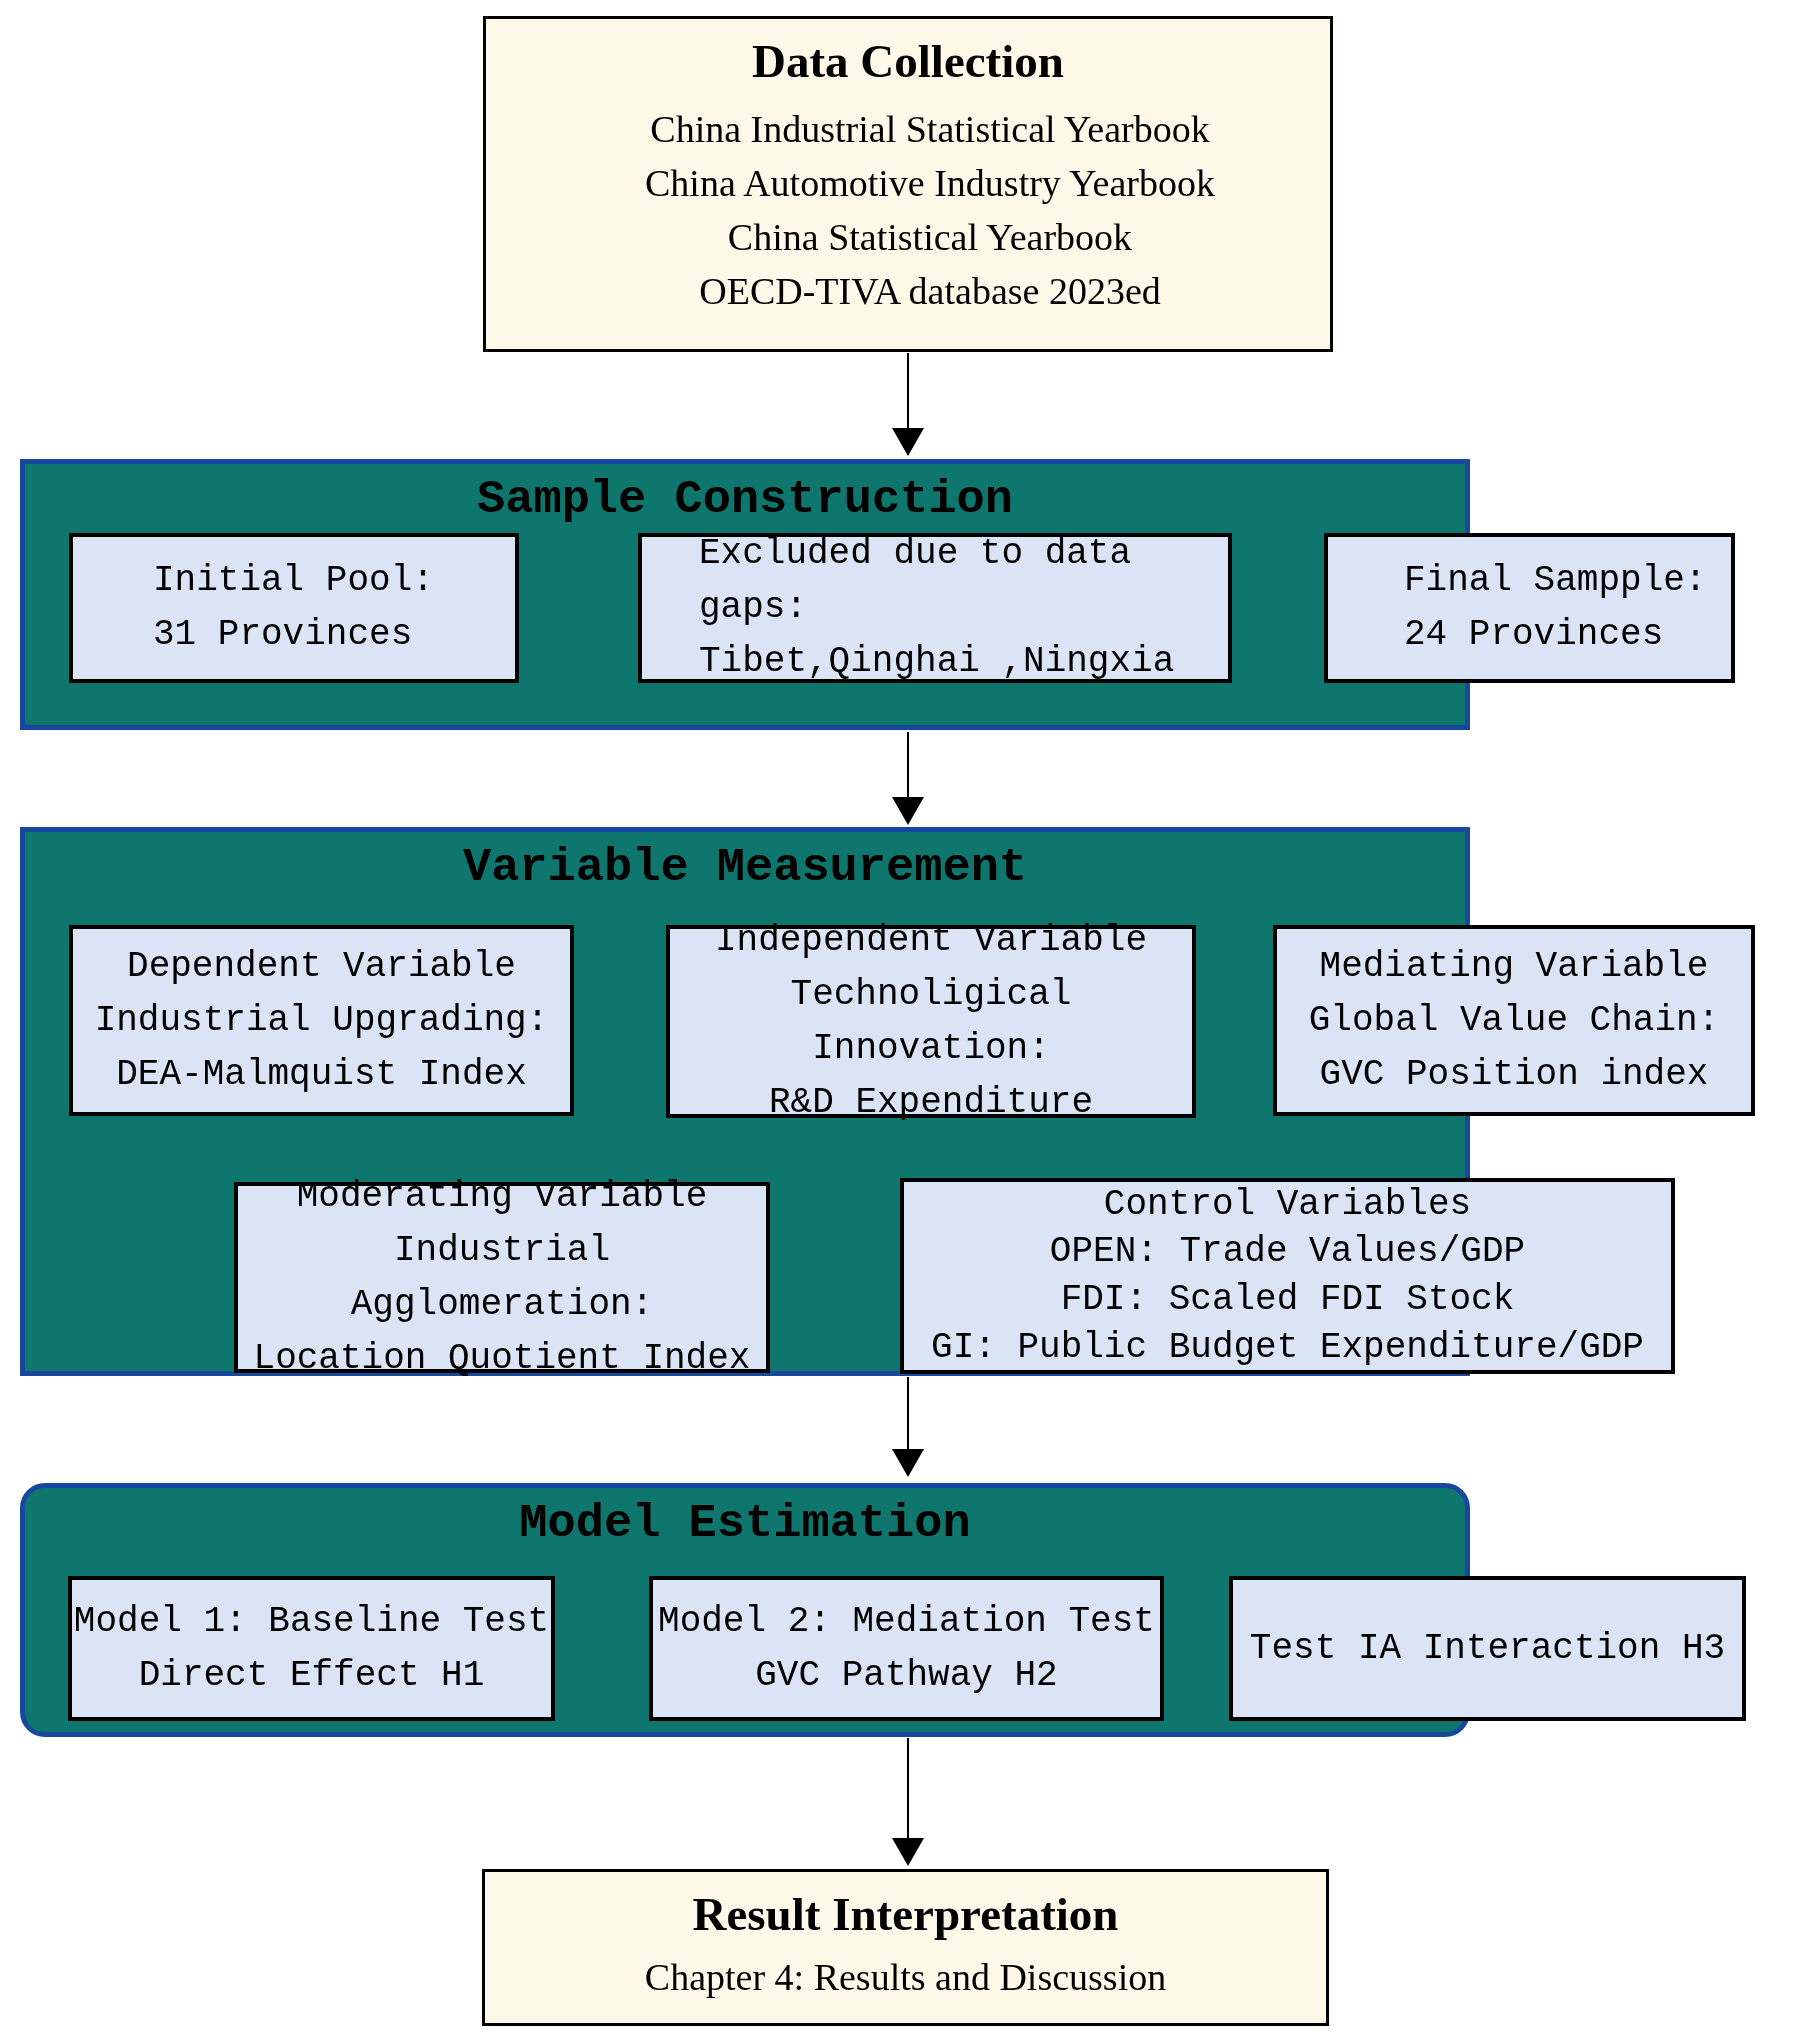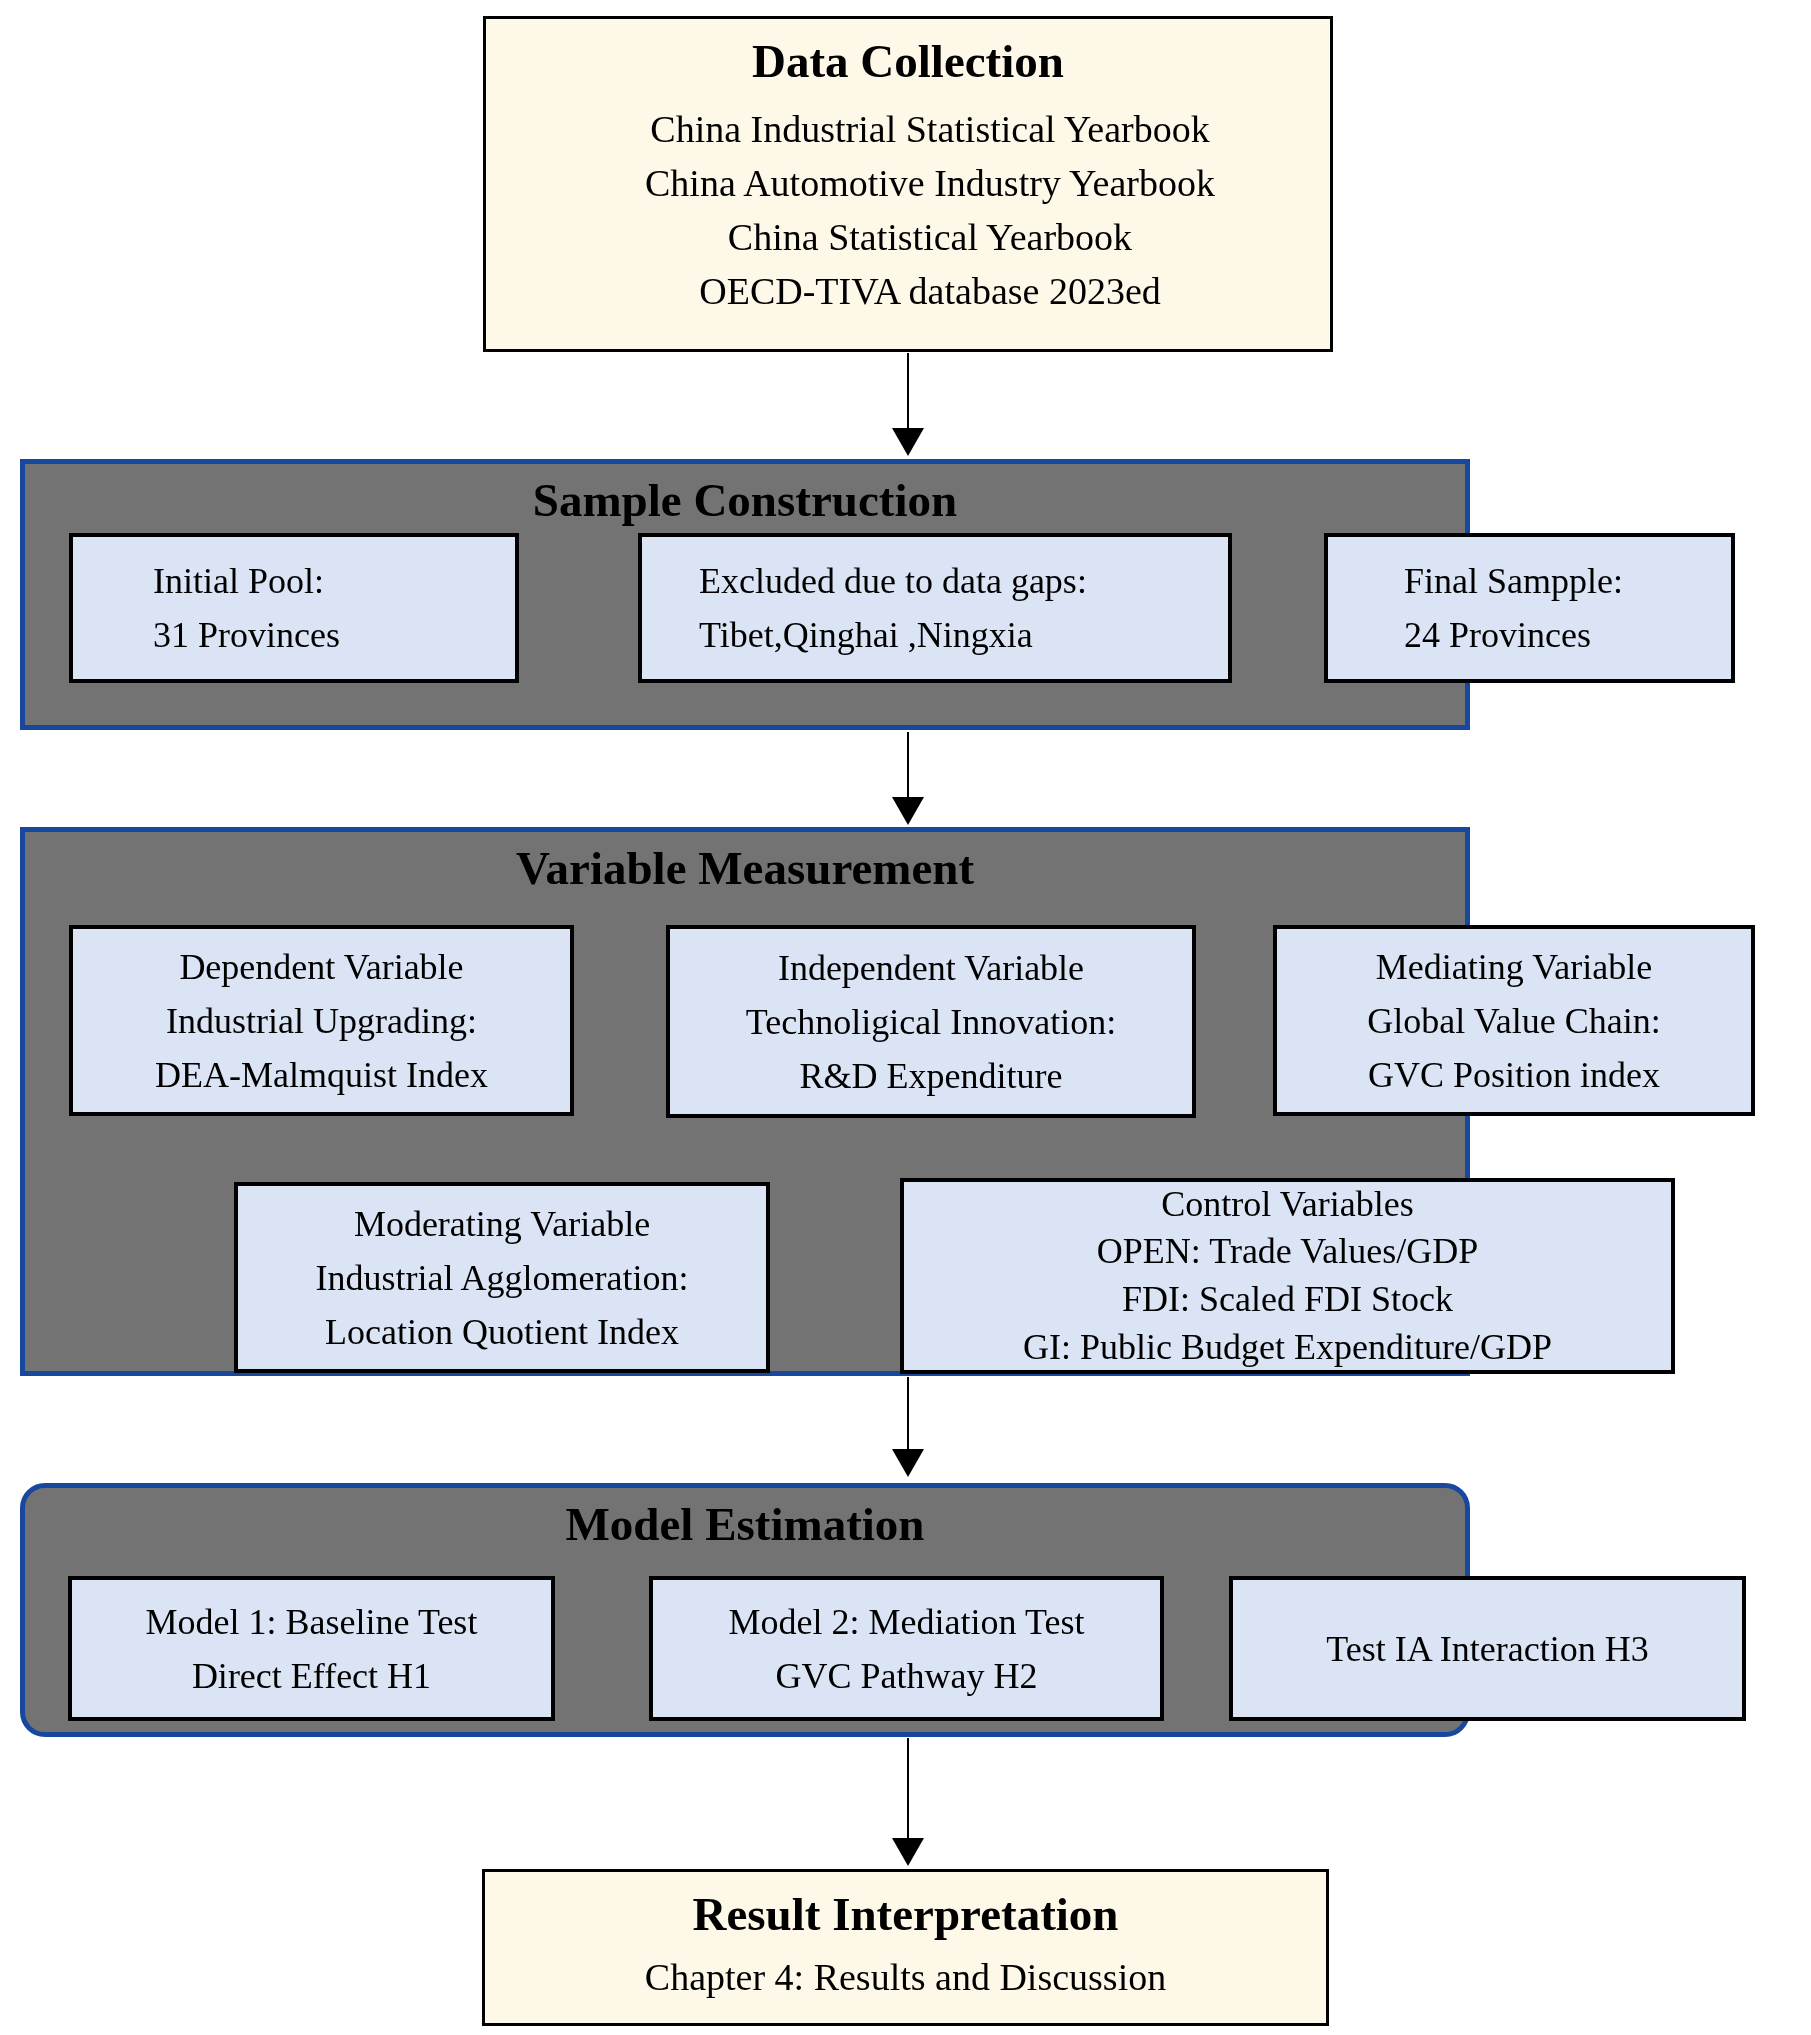--- a/index.html
+++ b/index.html
@@ -23,23 +23,24 @@
     padding-top:15px;
   }
   .terminal .t-line{
     font-size:38px;line-height:1.42;
   }
   .terminal .t-body{margin-top:15px;margin-left:44px;}
   
   .section{
     position:absolute;
     left:20px;width:1450px;
-    background:#737373;
+    background:#0f766e;
     border:5.1px solid #17489e;
     box-sizing:border-box;
+    font-family:Liberation Mono, monospace;
   }
   .sec-title{
     text-align:center;
     font-size:47px;font-weight:bold;
     padding-top:9px;
   }
   
   .inner{
     position:absolute;
     background:#dbe4f4;

